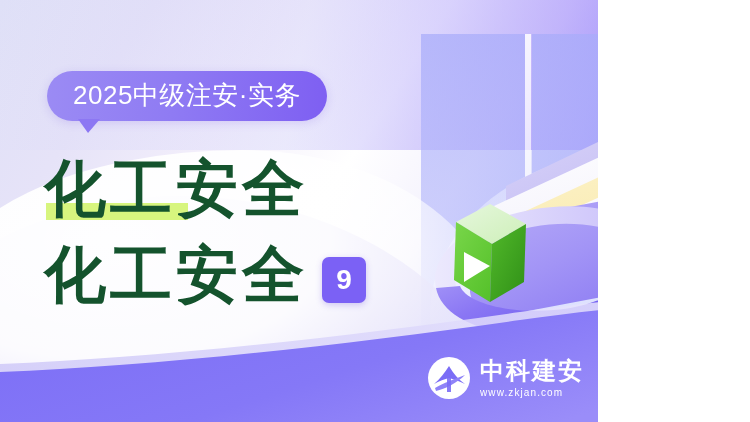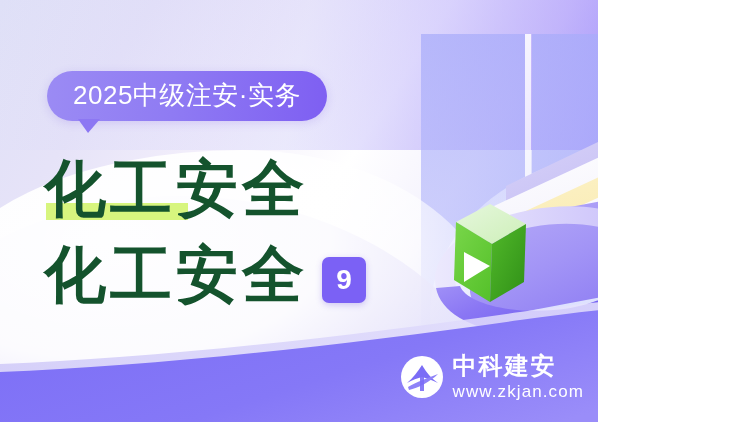--- a/index.html
+++ b/index.html
@@ -226,21 +226,21 @@
   .logo-text { line-height: 1; }
   .logo-name {
     font-size: 24px;
     font-weight: bold;
     color: #ffffff;
     letter-spacing: 2px;
     white-space: nowrap;
   }
   .logo-url {
     margin-top: 5px;
-    font-size: 17px;
+    font-size: 10px;
     color: #ffffff;
     letter-spacing: 1.1px;
     white-space: nowrap;
   }
 </style>
 </head>
 <body>
 
 <div id="banner">
 

